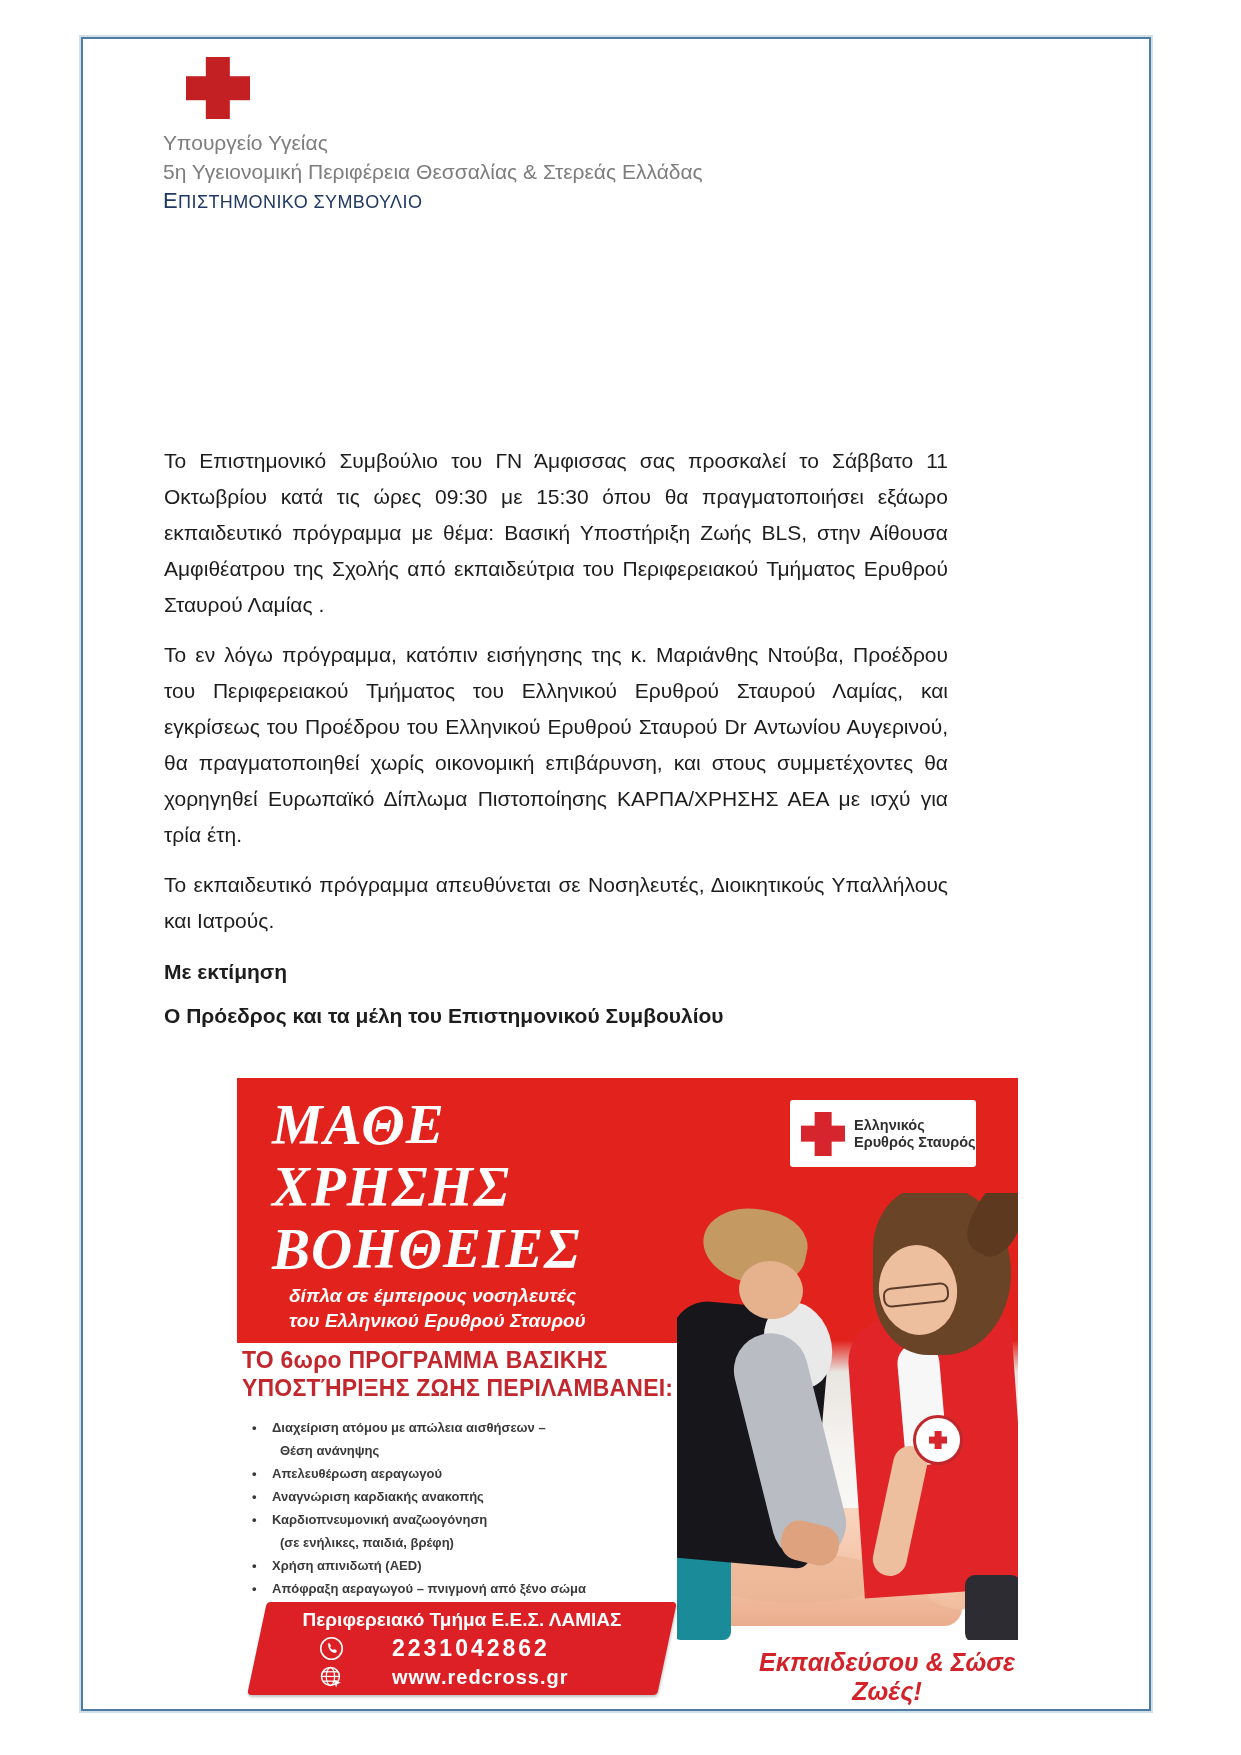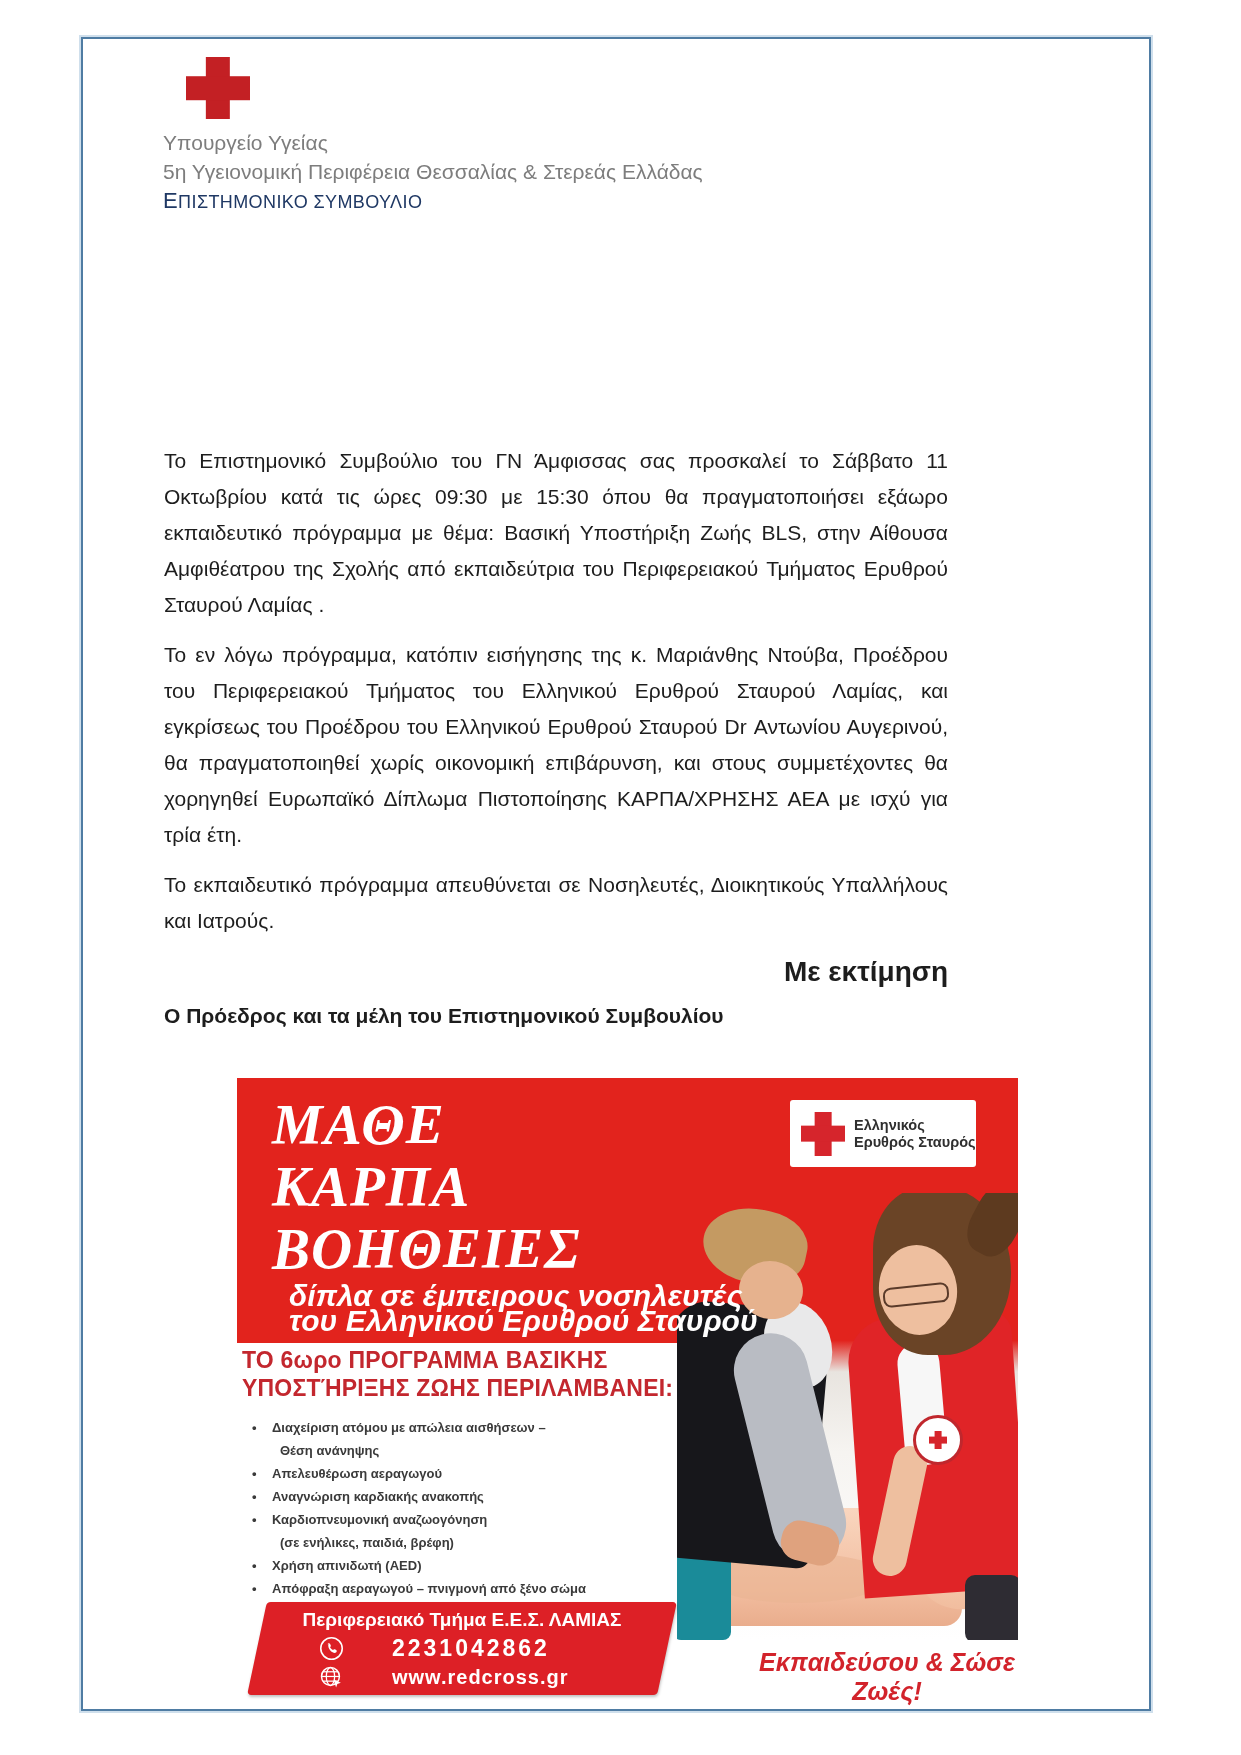--- a/index.html
+++ b/index.html
@@ -24,30 +24,30 @@
   .lh-line.navy::first-letter{font-size:22px;}
   
   .title-wrap{position:absolute;left:0;top:258px;width:100%;text-align:center;}
   .doc-title{
     display:inline-block;color:#000;font-size:46px;font-weight:bold;
     letter-spacing:13px;padding:0 8px 10px 14px;border-bottom:4px solid #000;
   }
   
   .body-text{position:absolute;left:81px;top:404px;width:784px;color:#1d1d1d;}
   .body-text p{margin:0 0 14px 0;font-size:21px;line-height:36px;text-align:justify;}
-  .closing-regards{font-weight:bold;font-size:28px;line-height:30px;margin-top:18px;text-align:right;}
+  .closing-regards{font-weight:bold;font-size:21px;line-height:30px;margin-top:18px;}
   .closing-signature{font-weight:bold;font-size:21px;line-height:30px;margin-top:14px;}
   
   .poster{position:absolute;left:154px;top:1039px;width:781px;height:628px;background:#fff;}
   .red-band{position:absolute;left:0;top:0;width:100%;height:265px;background:#e2231d;}
   .headline{position:absolute;left:35px;top:16px;z-index:3;color:#fff;
     font-family:"Liberation Serif",serif;font-style:italic;font-weight:bold;
     font-size:57px;line-height:62px;letter-spacing:1px;}
   .subtitle{position:absolute;left:52px;top:205px;z-index:3;color:#fff;
-    font-style:italic;font-weight:bold;font-size:30px;line-height:25px;}
+    font-style:italic;font-weight:bold;font-size:19px;line-height:25px;}
   
   .badge{position:absolute;left:553px;top:22px;width:186px;height:67px;background:#ffffff;
     border-radius:3px;z-index:4;display:flex;align-items:center;}
   .cross.sm{width:44px;height:44px;color:#d6252c;margin-left:11px;flex:0 0 auto;}
   .badge-text{margin-left:9px;color:#2f2f2f;font-size:14.5px;line-height:17px;font-weight:bold;}
   
   .program{position:absolute;left:5px;top:268px;z-index:5;width:460px;}
   .prog-heading{color:#c3272e;font-weight:bold;font-size:23px;line-height:28px;letter-spacing:.2px;}
   .bullets{margin-top:14px;color:#3a3a3a;font-weight:bold;font-size:13px;line-height:23px;width:680px;}
   .b-row{padding-left:30px;position:relative;}
@@ -117,21 +117,21 @@
     <p>Το εκπαιδευτικό πρόγραμμα απευθύνεται σε Νοσηλευτές, Διοικητικούς Υπαλλήλους και Ιατρούς.</p>
     <div class="closing-regards">Με εκτίμηση</div>
     <div class="closing-signature">Ο Πρόεδρος και τα μέλη του Επιστημονικού Συμβουλίου</div>
   </div>
 
   <div class="poster">
     <div class="red-band"></div>
 
     <div class="headline">
       <div>ΜΑΘΕ</div>
-      <div>ΚΑΡΠΑ</div>
+      <div>ΧΡΗΣΗΣ</div>
       <div>ΒΟΗΘΕΙΕΣ</div>
     </div>
 
     <div class="subtitle">
       <div>δίπλα σε έμπειρους νοσηλευτές</div>
       <div>του Ελληνικού Ερυθρού Σταυρού</div>
     </div>
 
     <div class="badge">
       <span class="cross sm"></span>

